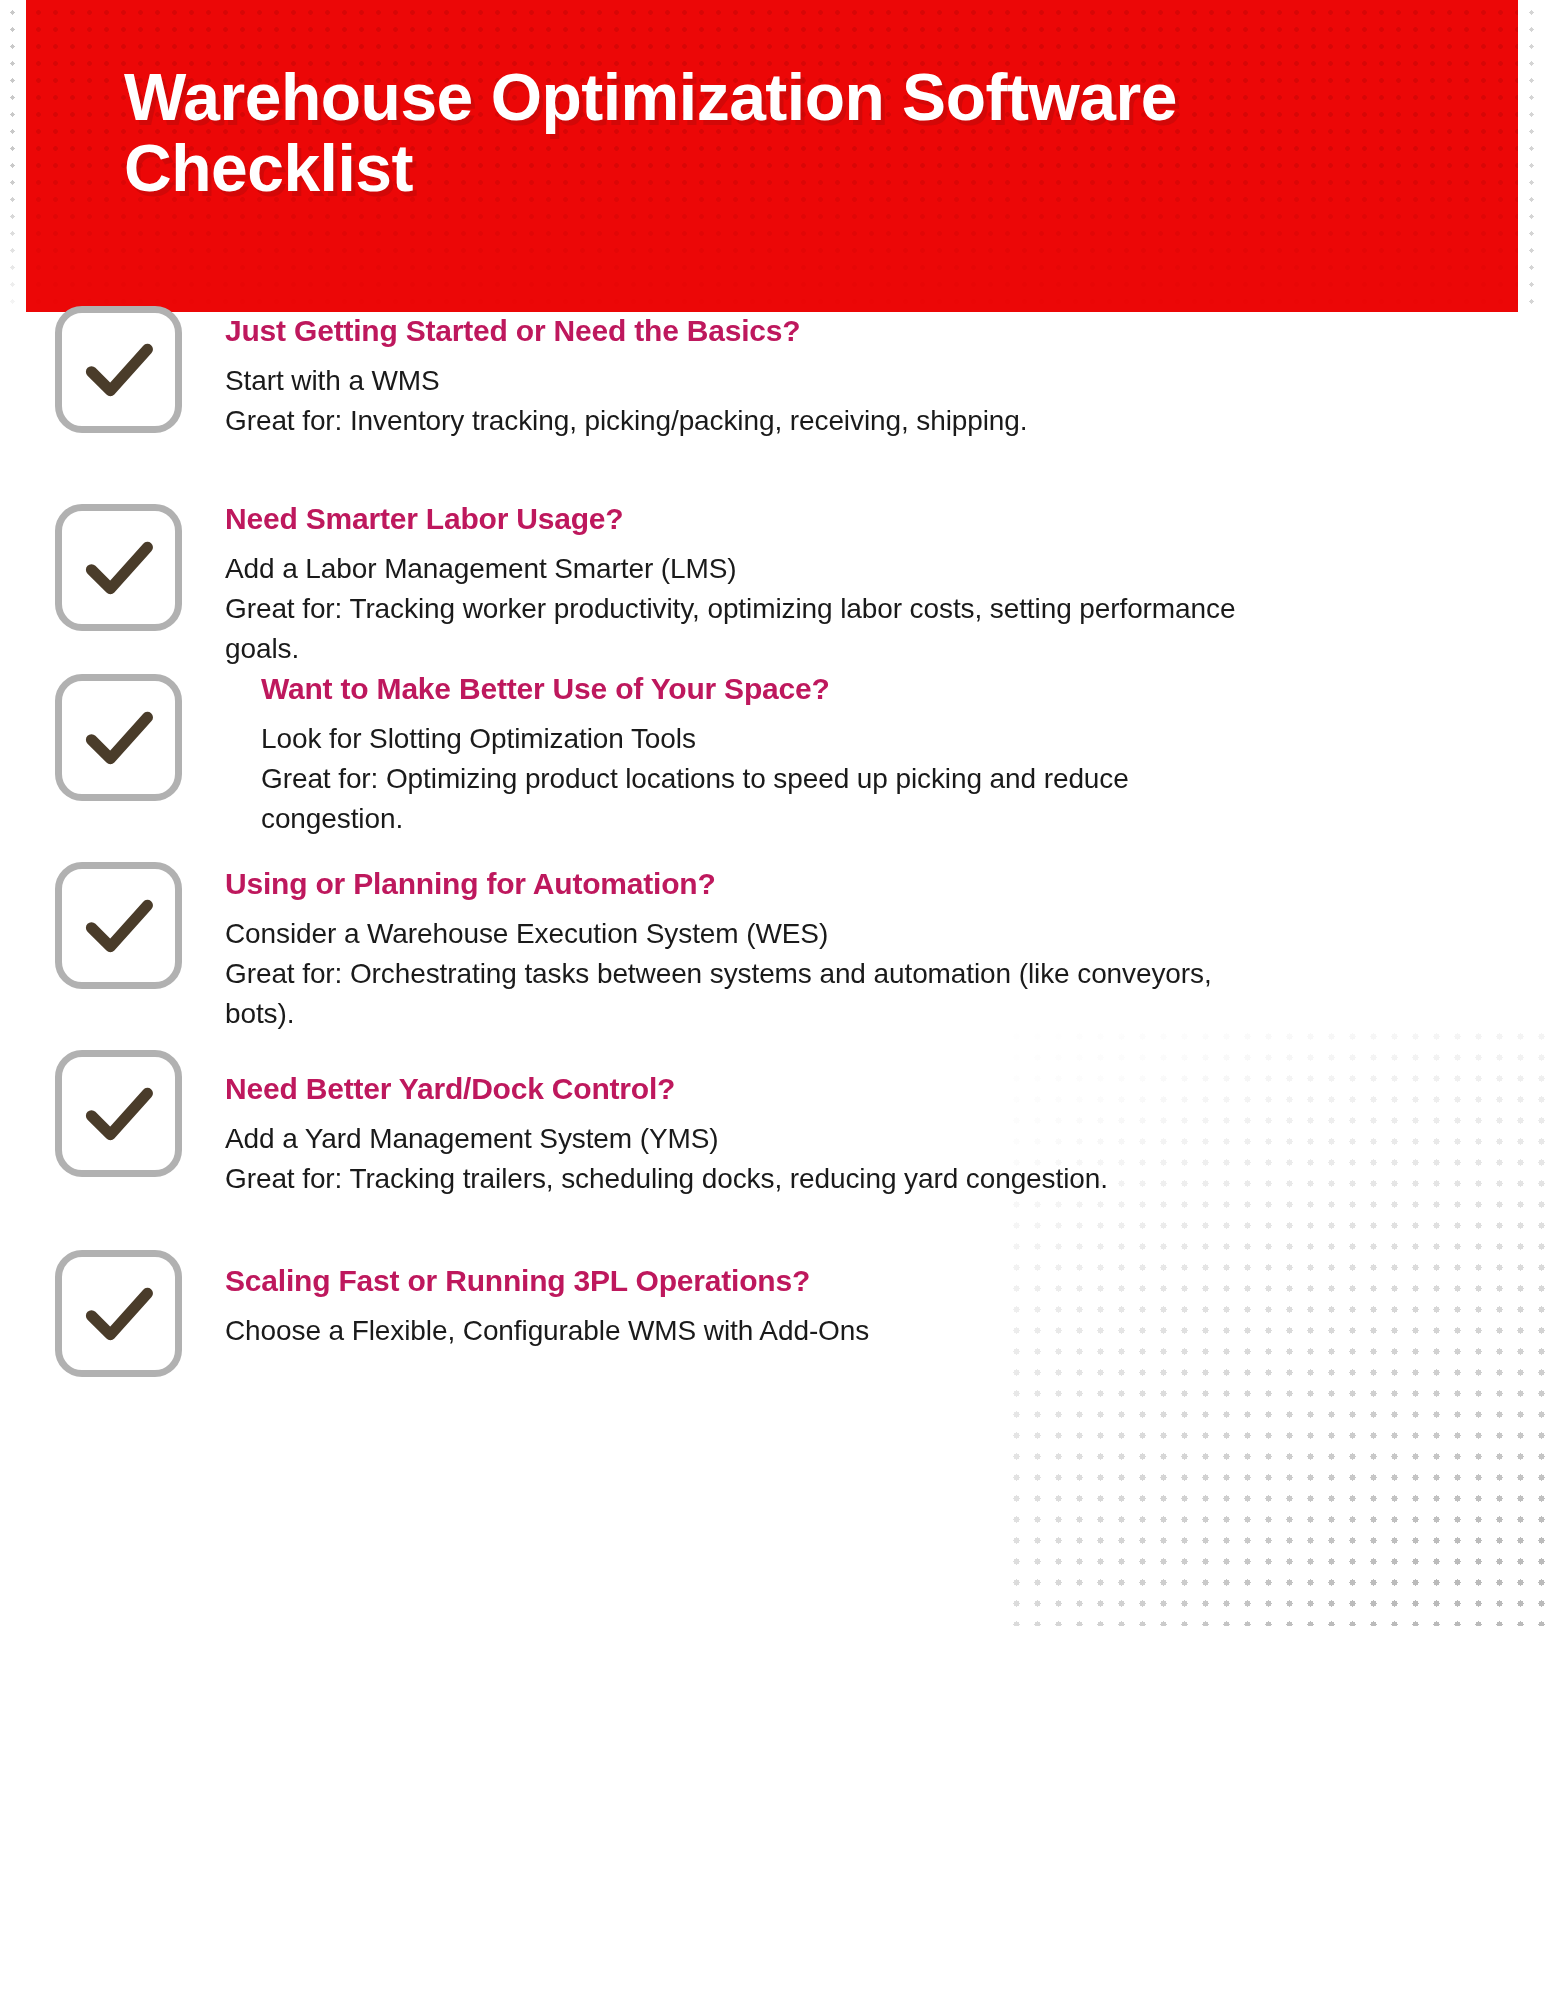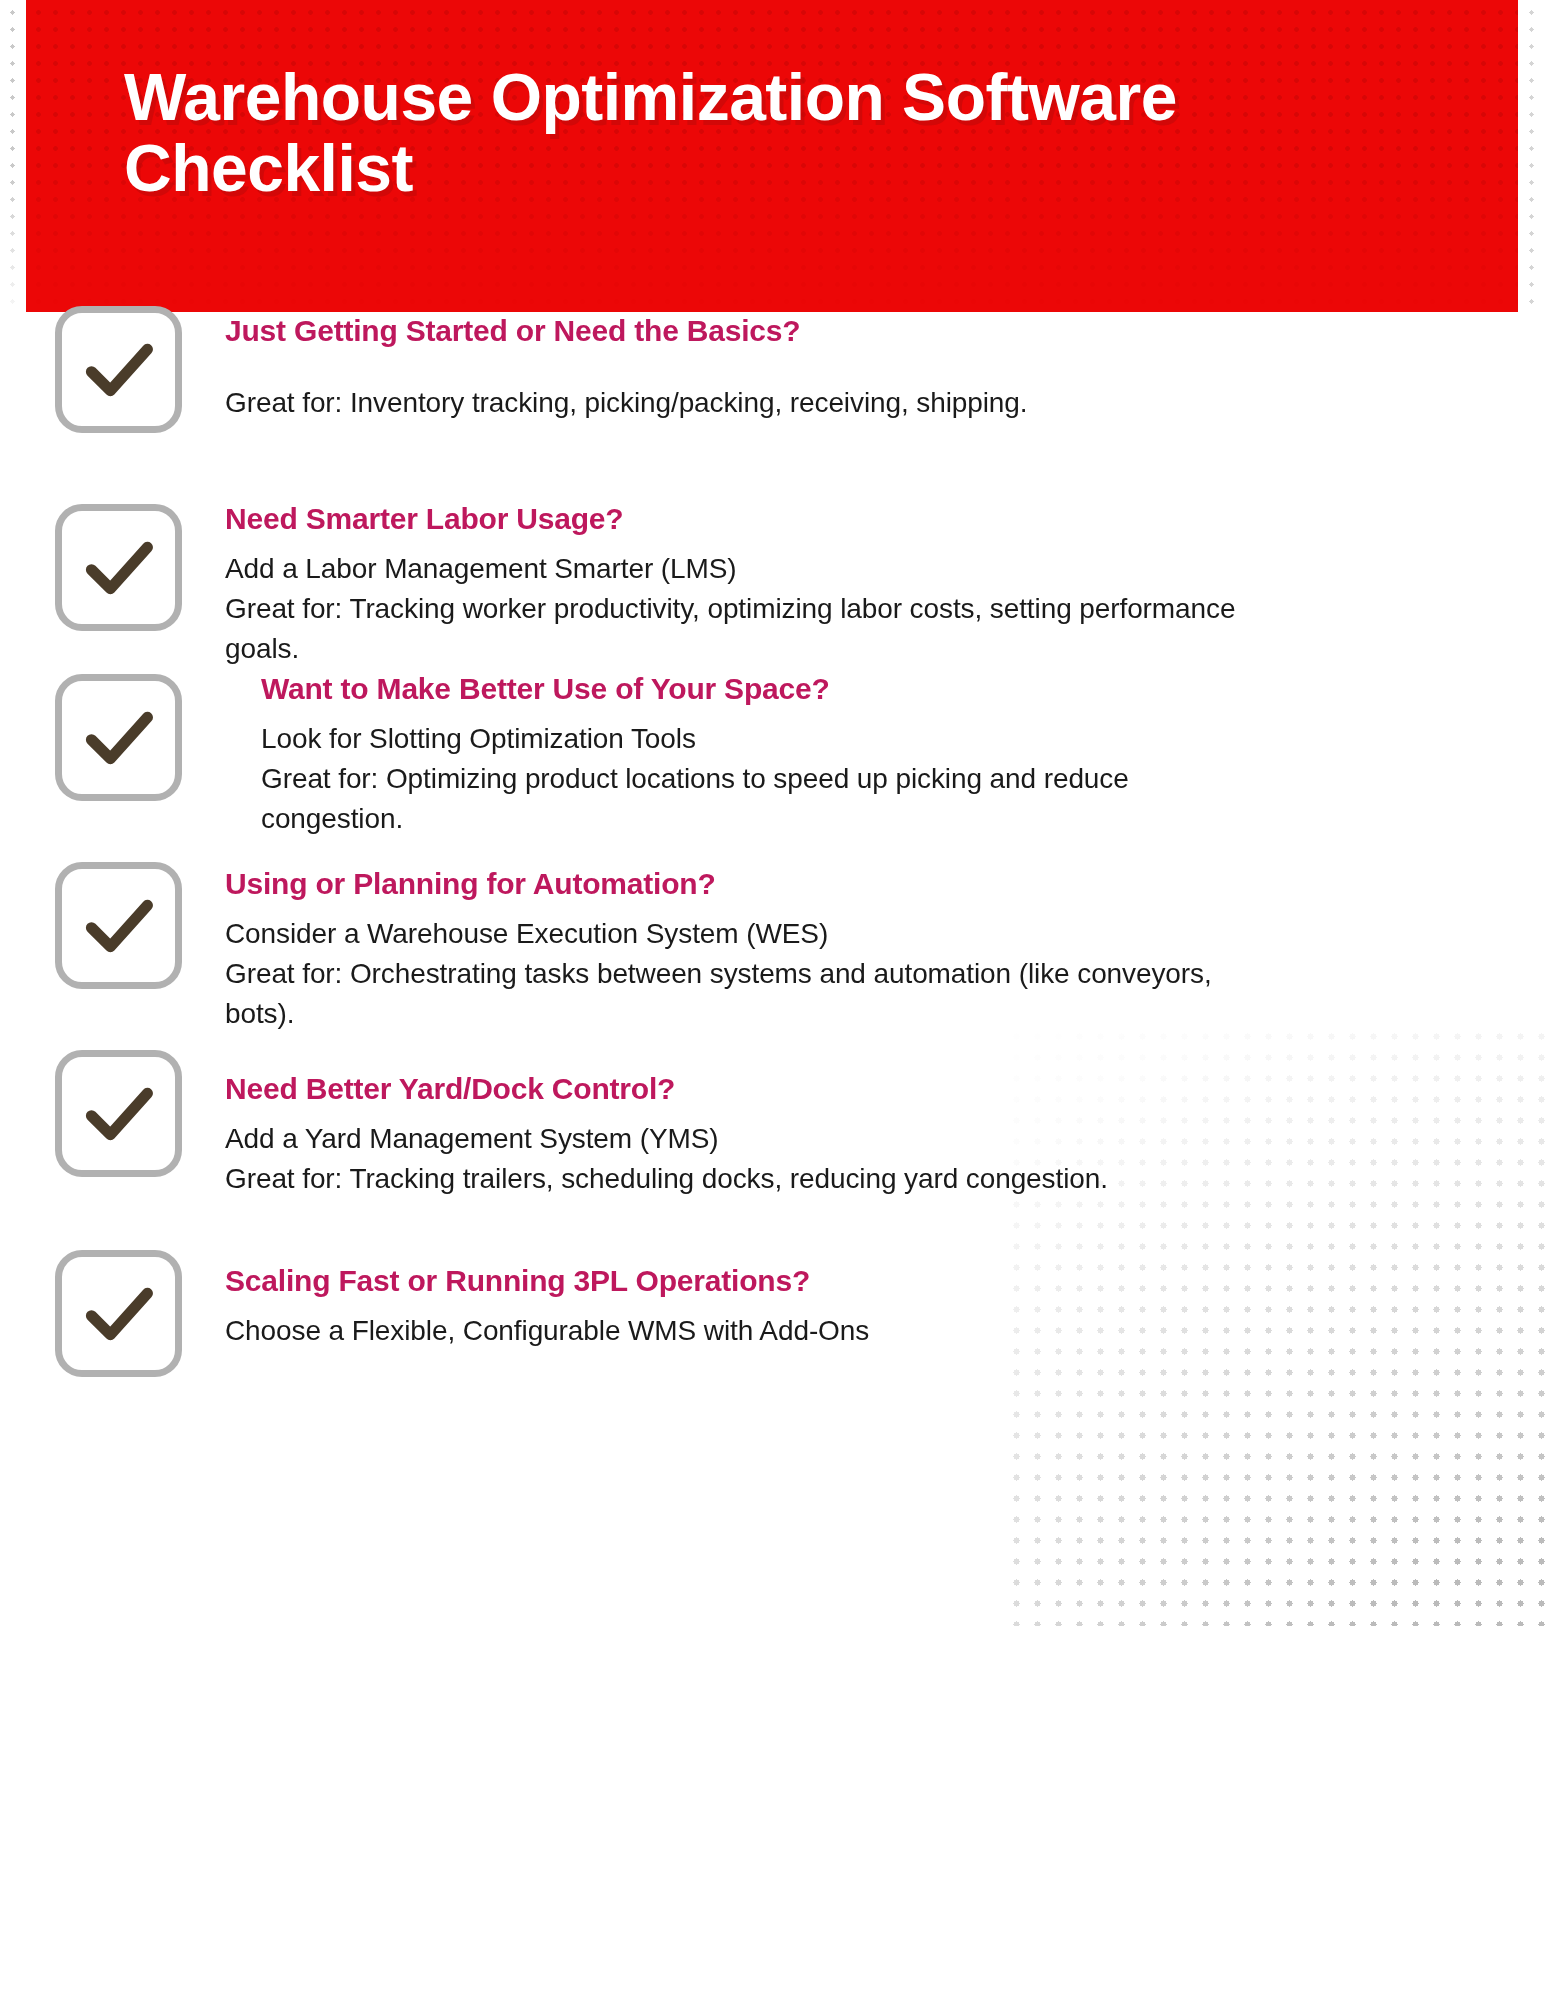--- a/index.html
+++ b/index.html
@@ -207,21 +207,22 @@
 
   <div class="checklist">
       <div class="item" style="top: 0px;">
         <div class="checkbox" style="margin-top: -6px;">
           <svg viewBox="0 0 100 100" xmlns="http://www.w3.org/2000/svg" aria-hidden="true">
             <path d="M18 52 L40 74 L83 26" fill="none" stroke="#4a3c2a" stroke-width="13" stroke-linecap="round" stroke-linejoin="round"></path>
           </svg>
         </div>
         <div class="item-text">
           <p class="item-title">Just Getting Started or Need the Basics?</p>
-          <p class="item-line" style="max-width: 1130px; margin-top: 36px;">Great for: Inventory tracking, picking/packing, receiving, shipping.</p>
+          <p class="item-line">Start with a WMS</p>
+          <p class="item-line" style="max-width: 1130px;">Great for: Inventory tracking, picking/packing, receiving, shipping.</p>
         </div>
       </div>
       <div class="item" style="top: 152px; margin-top: 36px;">
         <div class="checkbox" style="margin-top: 4px;">
           <svg viewBox="0 0 100 100" xmlns="http://www.w3.org/2000/svg" aria-hidden="true">
             <path d="M18 52 L40 74 L83 26" fill="none" stroke="#4a3c2a" stroke-width="13" stroke-linecap="round" stroke-linejoin="round"></path>
           </svg>
         </div>
         <div class="item-text">
           <p class="item-title">Need Smarter Labor Usage?</p>

